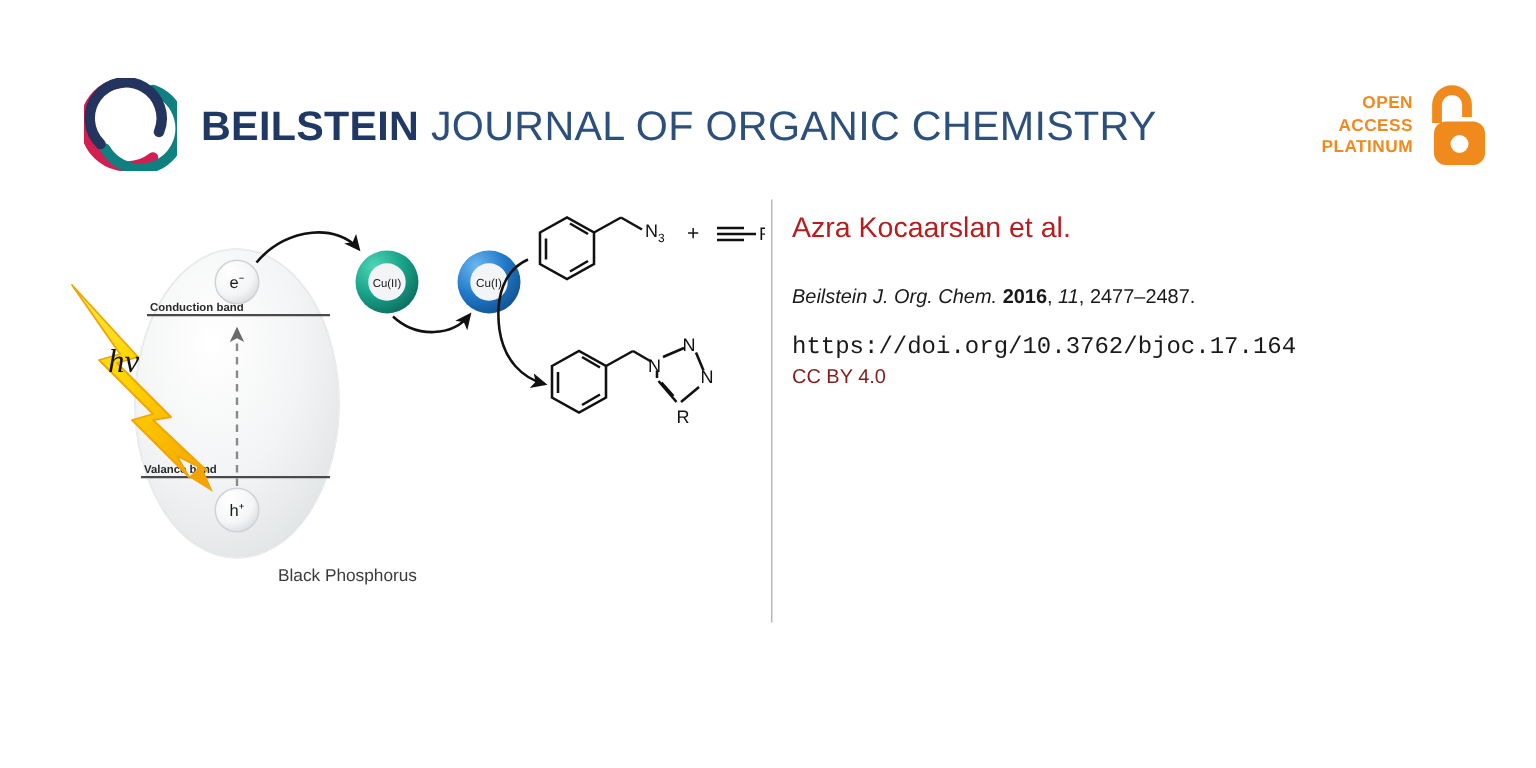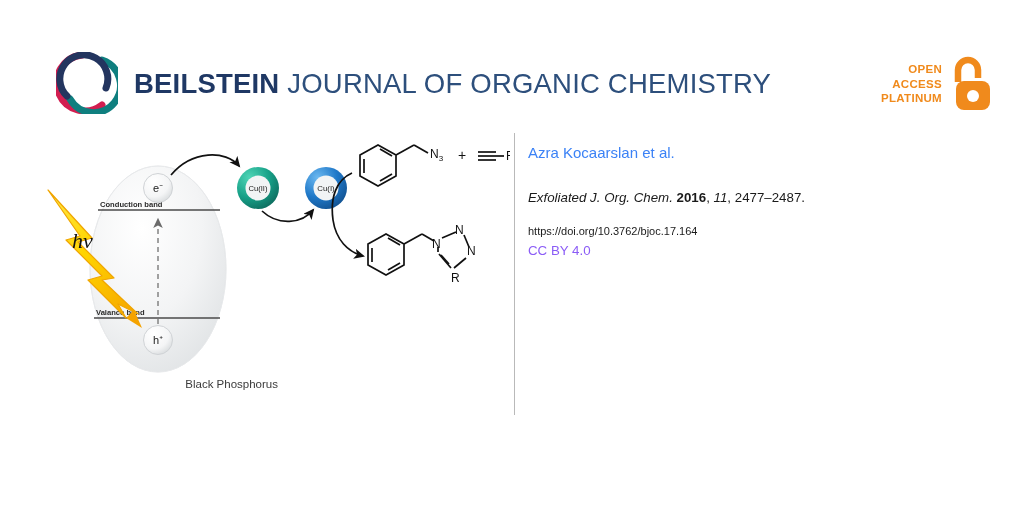--- a/index.html
+++ b/index.html
@@ -94,42 +94,43 @@
   }
   #article-title {
     color: #0b5ca8;
     font-weight: bold;
     font-size: 18.2px;
     line-height: 22.2px;
     margin: 0 0 14px 0;
     letter-spacing: -0.1px;
   }
   #article-authors {
-    color: #3b82f6;
-    font-size: 15px;
+    color: #b91c1c;
+    font-size: 19px;
     line-height: 21px;
     margin: 0 0 26px 0;
   }
   #article-citation {
     color: #1a1a1a;
     font-size: 13.3px;
     line-height: 18px;
     font-style: italic;
     margin: 0 0 15px 0;
   }
   #article-citation .yr { font-weight: bold; font-style: normal; }
   #article-citation .pages { font-style: normal; }
   #article-doi {
     color: #1a1a1a;
-    font-size: 11px;
+    font-size: 16px;
     line-height: 19px;
     margin: 0;
+    font-family: Liberation Mono, monospace;
   }
   #article-license {
-    color: #8b5cf6;
+    color: #7f1d1d;
     font-size: 13.3px;
     line-height: 19px;
     margin: 0;
   }
 
   
   #graphical-abstract {
     position: absolute;
     left: 30px;
     top: 128px;
@@ -188,21 +189,21 @@
     <span class="bold">BEILSTEIN</span>
     <span class="light">JOURNAL OF ORGANIC CHEMISTRY</span>
   </div>
 </div>
 
 <div id="divider"></div>
 
 <div id="right-col">
   <div id="article-authors">Azra Kocaarslan et al.</div>
   <div id="article-citation">
-    <span>Exfoliated J. Org. Chem.</span><span class="pages">&nbsp;</span><span class="yr">2016</span><span class="pages">,&nbsp;</span><span>11</span><span class="pages">,&nbsp;</span><span class="pages">2477–2487.</span>
+    <span>Beilstein J. Org. Chem.</span><span class="pages">&nbsp;</span><span class="yr">2016</span><span class="pages">,&nbsp;</span><span>11</span><span class="pages">,&nbsp;</span><span class="pages">2477–2487.</span>
   </div>
   <div id="article-doi">https://doi.org/10.3762/bjoc.17.164</div>
   <div id="article-license">CC BY 4.0</div>
 </div>
 
 <div id="graphical-abstract">
   <svg class="ga-svg" width="480" height="285" viewBox="0 0 480 285" xmlns="http://www.w3.org/2000/svg">
     <defs>
       <radialGradient id="ovalGrad" cx="38%" cy="30%" r="80%">
         <stop offset="0%" stop-color="#ffffff"></stop>

